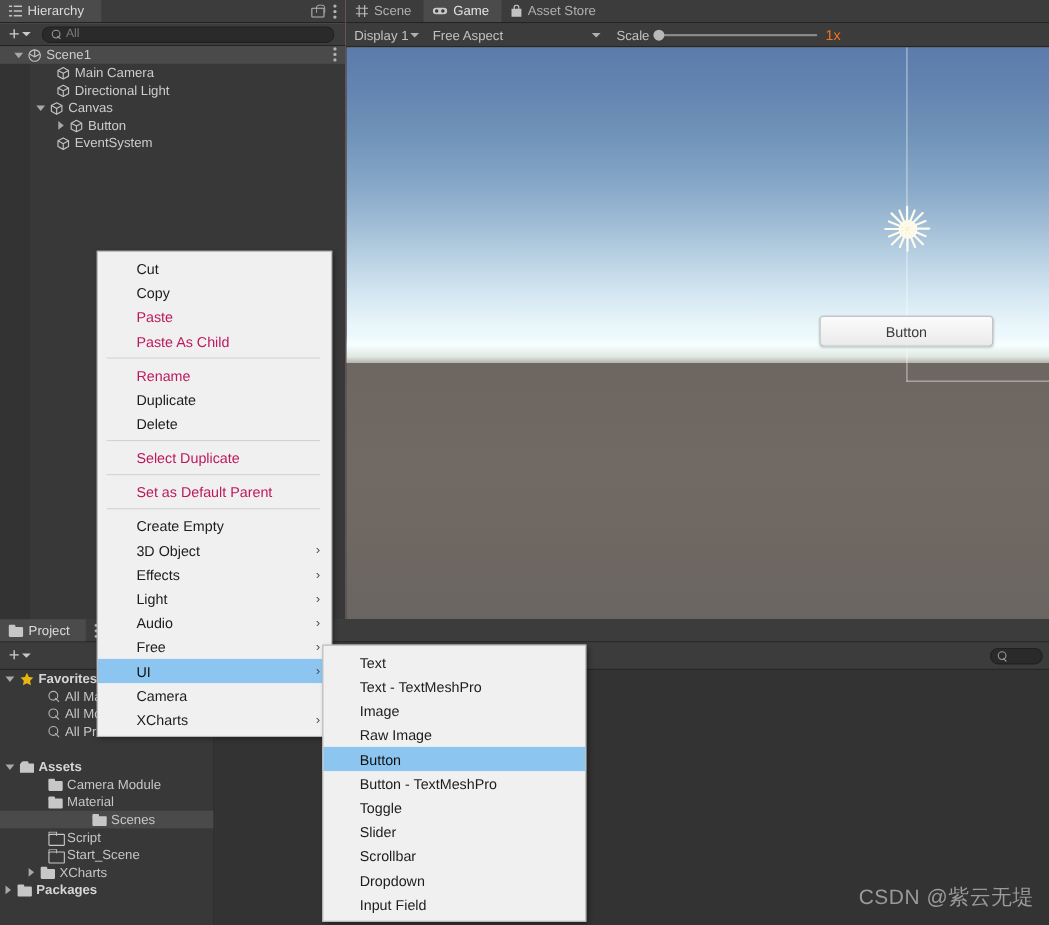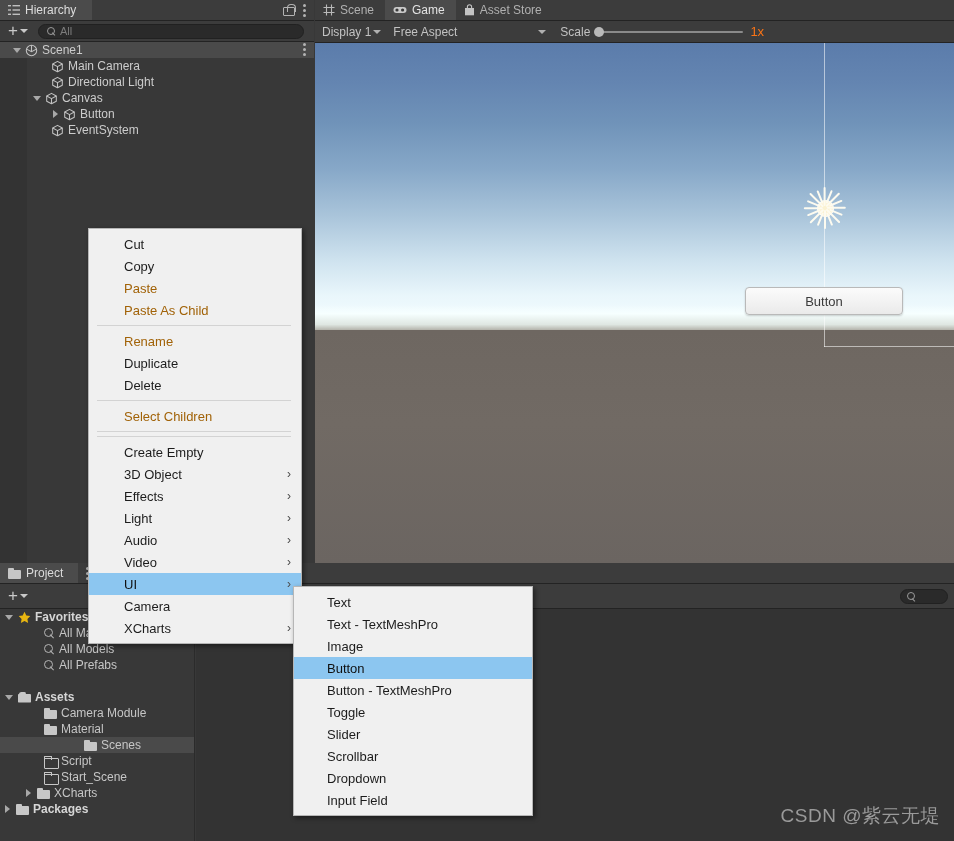--- a/index.html
+++ b/index.html
@@ -187,21 +187,21 @@
     border: 1px solid #b6b6b6;
     box-shadow: 2px 2px 5px rgba(0,0,0,0.45);
     font-size: 13px; color: #1a1a1a;
     padding: 4px 0;
   }
   .mi {
     position: relative; height: 22px; display: flex; align-items: center;
     padding-left: 35px; padding-right: 12px; white-space: nowrap;
     color: #1c1c1c;
   }
-  .mi.disabled { color: #a16207; }
+  .mi.disabled { color: #be185d; }
   .mi.hl { background: #8cc6f0; color: #101010; }
   .mi .arr {
     position: absolute; right: 10px; top: 50%; transform: translateY(-50%);
     font-size: 12px; color: #4a4a4a; line-height: 1;
   }
   .msep { height: 1px; background: #d3d3d3; margin: 4px 10px 4px 8px; }
 
   #ctx-main { left: 88px; top: 228px; width: 214px; }
   #ctx-sub  { left: 293px; top: 586px; width: 240px; }
   #ctx-sub .mi { padding-left: 33px; }
@@ -539,23 +539,26 @@
         <span>Rename</span>
       </div>
       <div class="mi">
         <span>Duplicate</span>
       </div>
       <div class="mi">
         <span>Delete</span>
       </div>
       <div class="msep"></div>
       <div class="mi disabled">
-        <span>Select Children</span>
+        <span>Select Duplicate</span>
       </div>
       <div class="msep"></div>
+      <div class="mi disabled">
+        <span>Set as Default Parent</span>
+      </div>
       <div class="msep"></div>
       <div class="mi">
         <span>Create Empty</span>
       </div>
       <div class="mi">
         <span>3D Object</span>
         <span class="arr">›</span>
       </div>
       <div class="mi">
         <span>Effects</span>
@@ -563,21 +566,21 @@
       </div>
       <div class="mi">
         <span>Light</span>
         <span class="arr">›</span>
       </div>
       <div class="mi">
         <span>Audio</span>
         <span class="arr">›</span>
       </div>
       <div class="mi">
-        <span>Video</span>
+        <span>Free</span>
         <span class="arr">›</span>
       </div>
       <div class="mi hl">
         <span>UI</span>
         <span class="arr">›</span>
       </div>
       <div class="mi">
         <span>Camera</span>
       </div>
       <div class="mi">
@@ -589,20 +592,23 @@
   <div class="ctxmenu" id="ctx-sub">
       <div class="mi">
         <span>Text</span>
       </div>
       <div class="mi">
         <span>Text - TextMeshPro</span>
       </div>
       <div class="mi">
         <span>Image</span>
       </div>
+      <div class="mi">
+        <span>Raw Image</span>
+      </div>
       <div class="mi hl">
         <span>Button</span>
       </div>
       <div class="mi">
         <span>Button - TextMeshPro</span>
       </div>
       <div class="mi">
         <span>Toggle</span>
       </div>
       <div class="mi">

